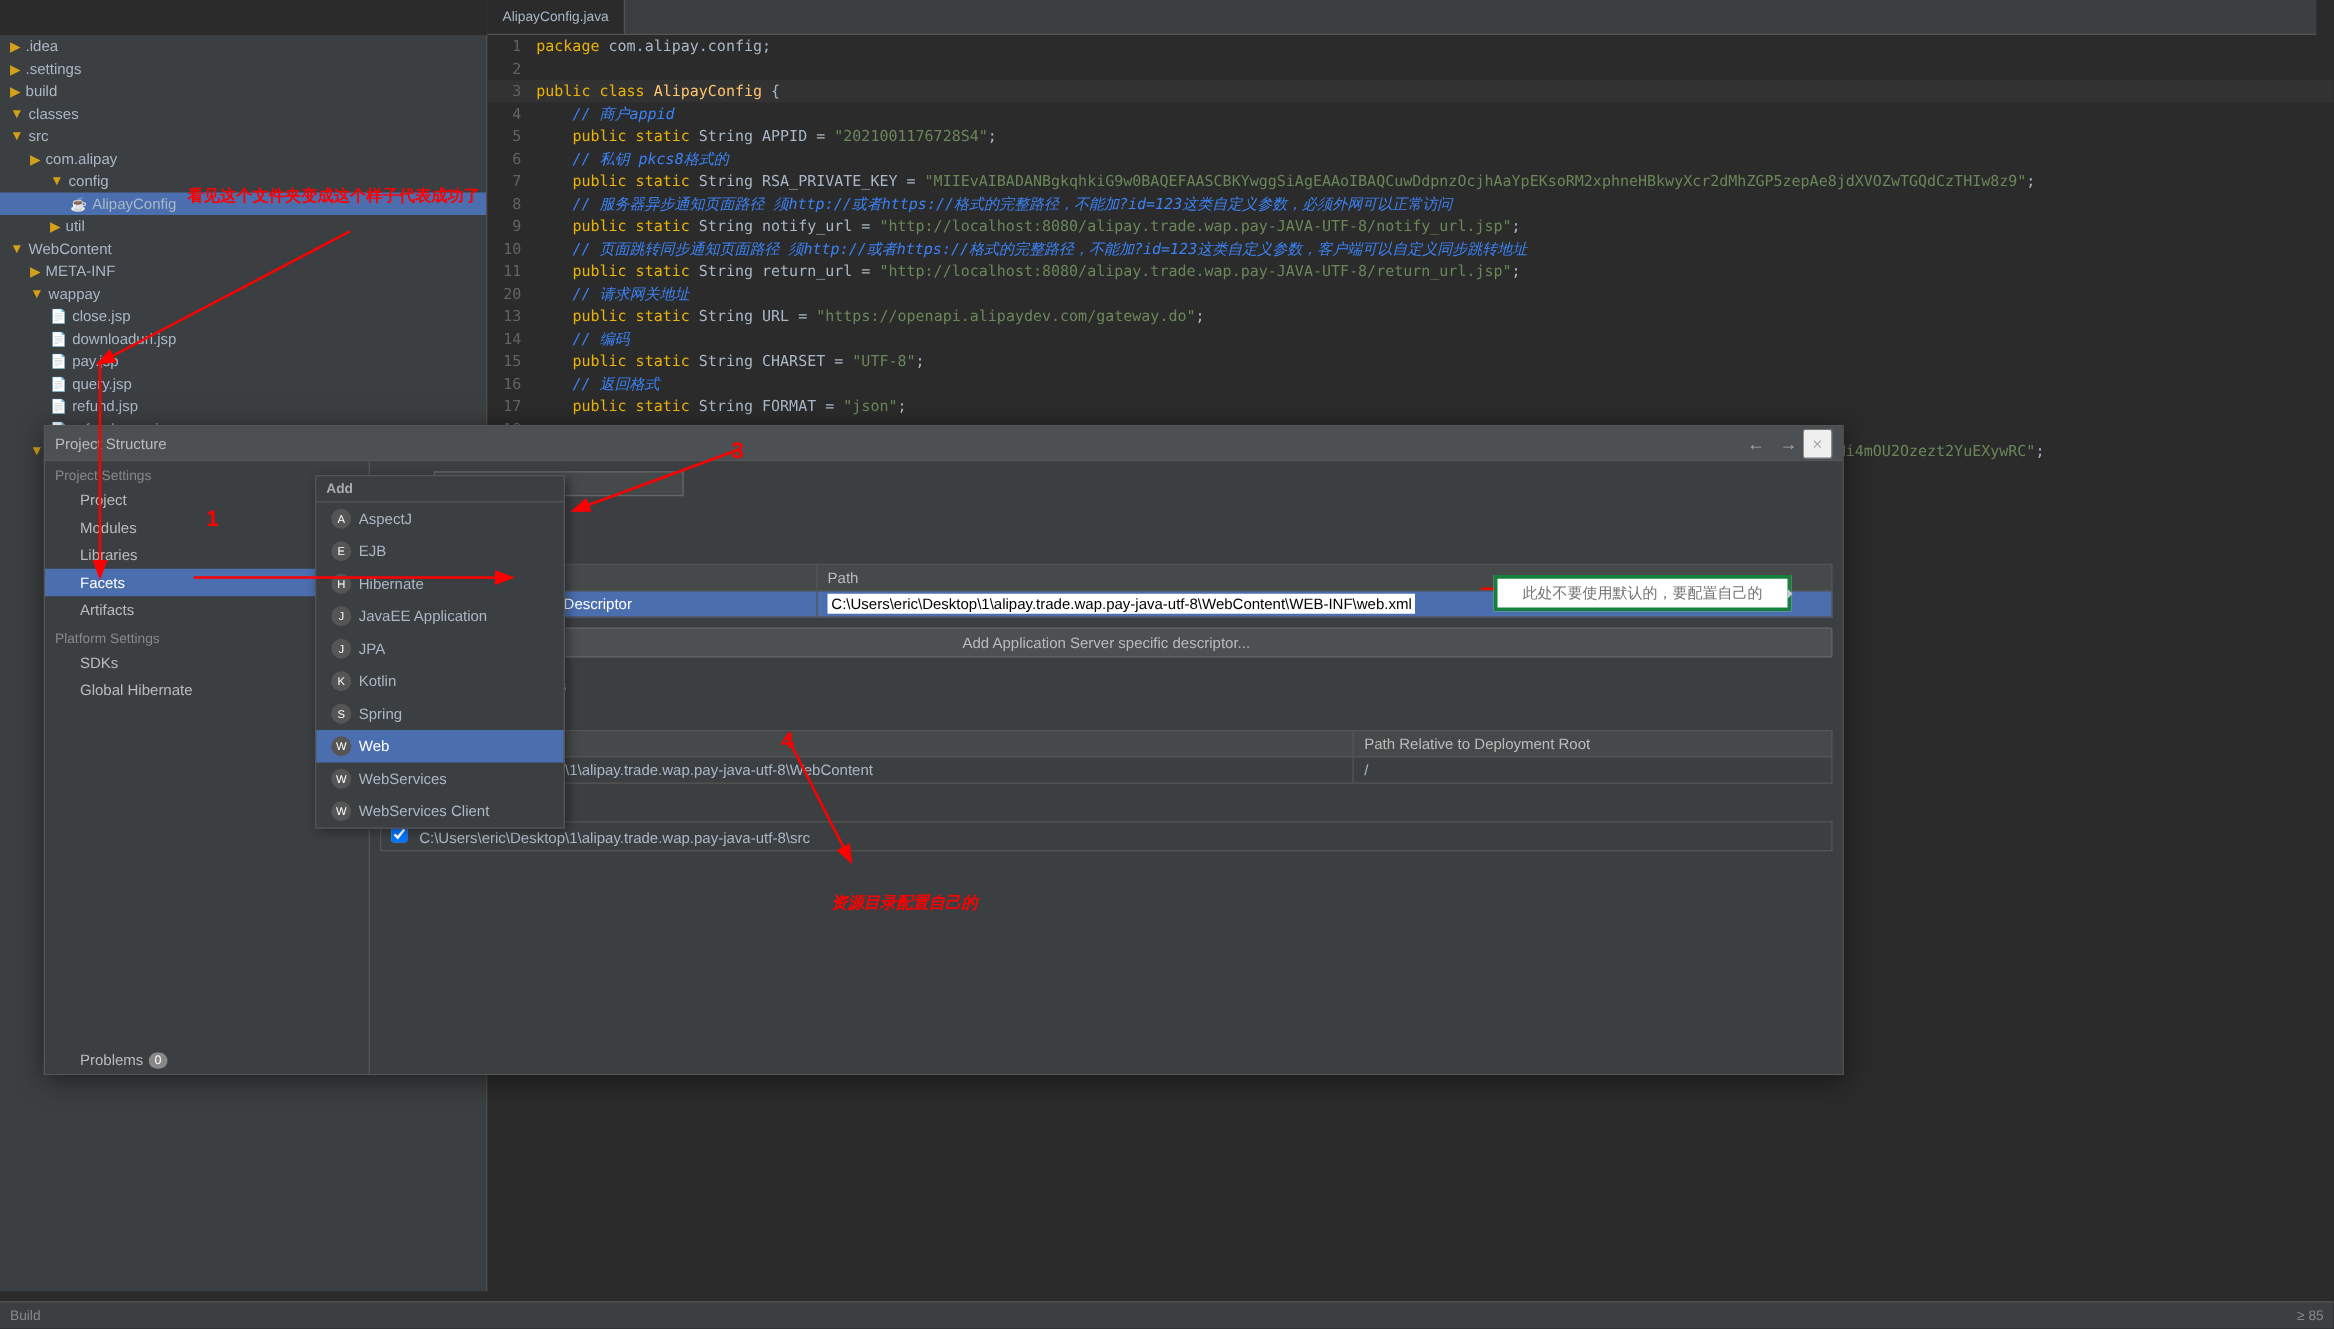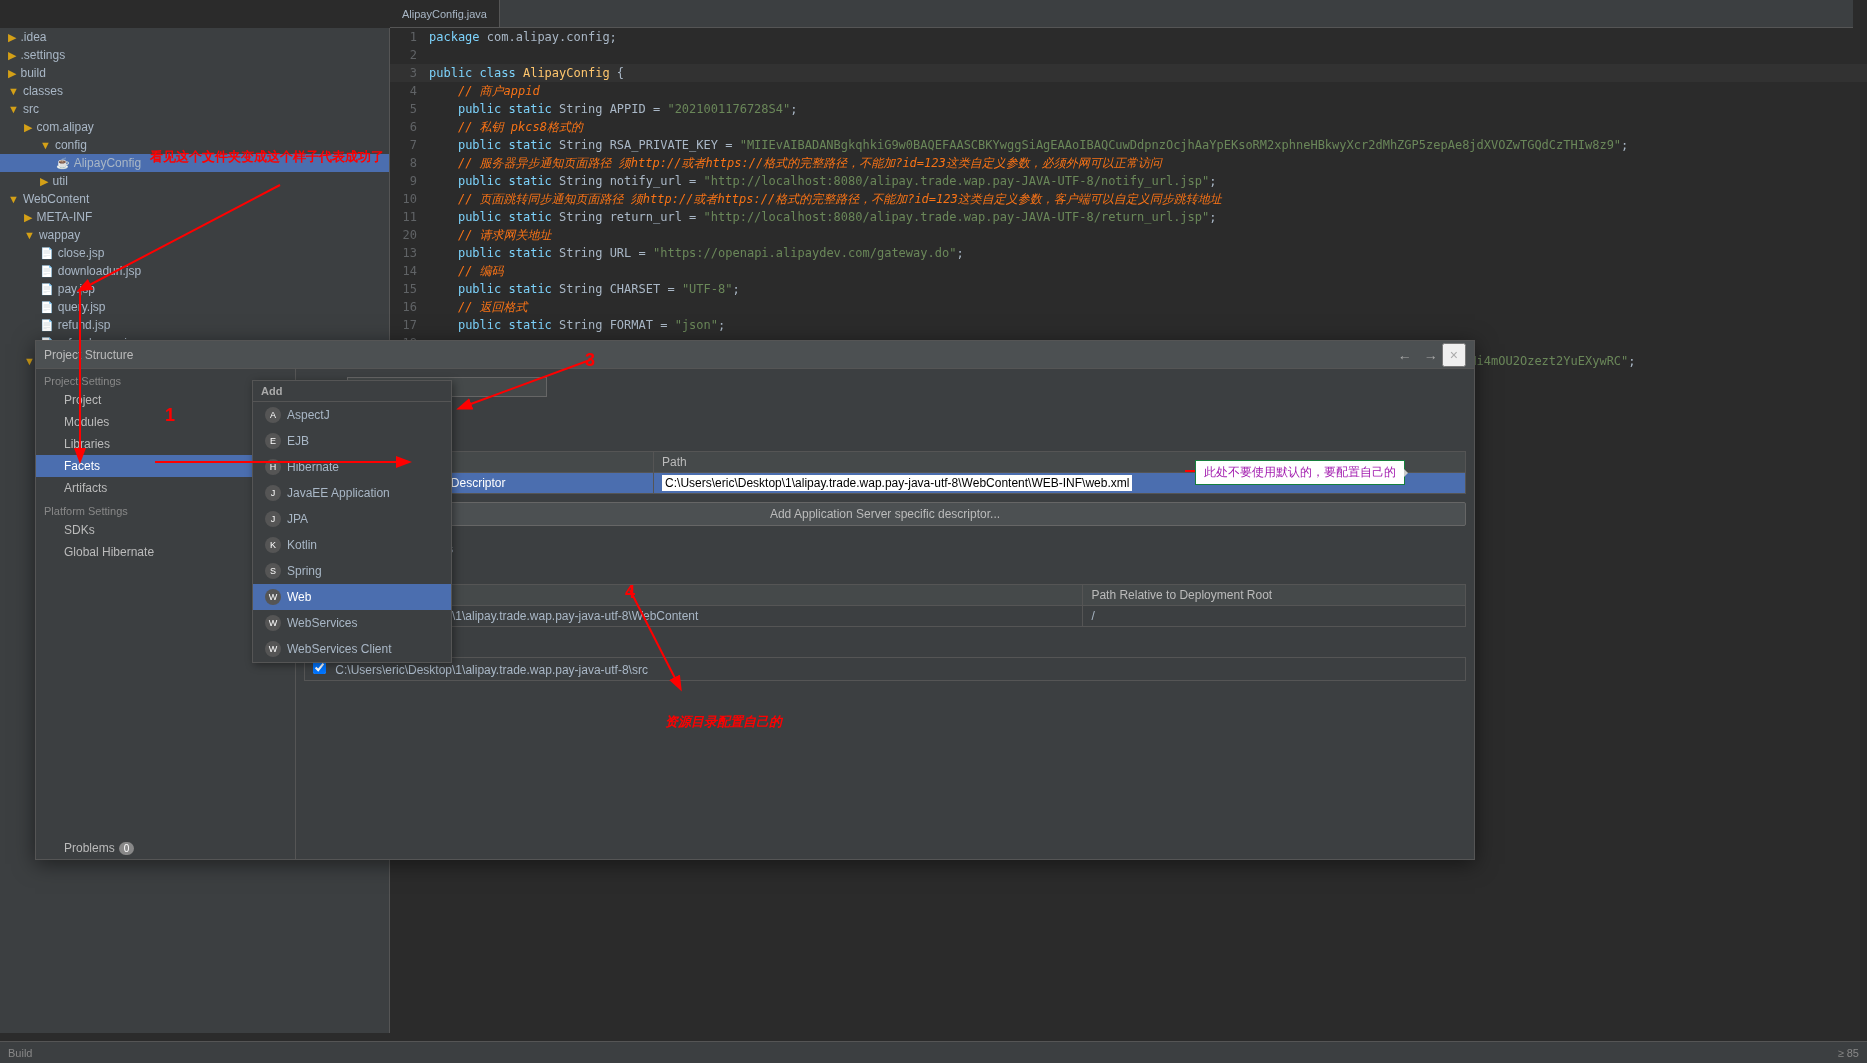--- a/index.html
+++ b/index.html
@@ -7,23 +7,23 @@
 
     
     .ide-bg { width: 1867px; height: 1063px; background: #2b2b2b; position: relative; overflow: hidden; }
 
     
     .code-area { position: absolute; top: 0; left: 390px; right: 0; bottom: 30px; background: #2b2b2b; font-family: 'Consolas', monospace; font-size: 12px; overflow: hidden; }
     .code-line { display: flex; min-height: 18px; line-height: 18px; }
     .line-num { width: 35px; text-align: right; padding-right: 8px; color: #606366; flex-shrink: 0; }
     .line-content { flex: 1; padding-left: 4px; white-space: pre; }
     .code-area .highlight-line { background: #323232; }
-    .kw { color: #7dd3fc; }
+    .kw { color: #eab308; }
     .str { color: #6a8759; }
-    .cm { color: #f97316; font-style: italic; }
+    .cm { color: #3b82f6; font-style: italic; }
     .cls { color: #ffc66d; }
 
     
     .file-tree { position: absolute; top: 0; left: 0; width: 390px; bottom: 30px; background: #3c3f41; border-right: 1px solid #555; overflow-y: auto; }
     .tree-item { padding: 2px 4px 2px 8px; display: flex; align-items: center; cursor: pointer; }
     .tree-item.selected { background: #4b6eaf; }
     .tree-icon { margin-right: 4px; font-size: 11px; }
     .folder-icon { color: #d4a017; }
     .java-icon { color: #e8a838; }
     .jsp-icon { color: #629755; }
@@ -83,21 +83,21 @@
 
     
     .tab-bar { position: absolute; top: 0; left: 390px; right: 14px; height: 28px; background: #3c3f41; display: flex; align-items: center; border-bottom: 1px solid #555; }
     .tab { padding: 4px 12px; font-size: 11px; color: #888; cursor: pointer; border-right: 1px solid #555; height: 100%; display: flex; align-items: center; }
     .tab.active { background: #2b2b2b; color: #a9b7c6; }
 
     
     .badge { background: #888; color: #fff; border-radius: 10px; padding: 1px 5px; font-size: 10px; margin-left: 4px; }
 
     
-    .callout { position: absolute; background: #fff; border: 1px solid #15803d; padding: 3px 8px; font-size: 12px; color: #a21caf; pointer-events: none; z-index: 300; white-space: nowrap; }
+    .callout { position: absolute; background: #fff; border: 3px solid #15803d; padding: 3px 20px; font-size: 12px; color: #737373; pointer-events: none; z-index: 300; white-space: nowrap; }
     .callout::before { content: ''; position: absolute; right: -8px; top: 50%; transform: translateY(-50%); border: 4px solid transparent; border-left-color: #ccc; }
 
     
     .cn-text { font-family: 'SimSun', 'Microsoft YaHei', sans-serif; }
   </style>
 </head>
 <body>
 
 <div class="ide-bg">
 

